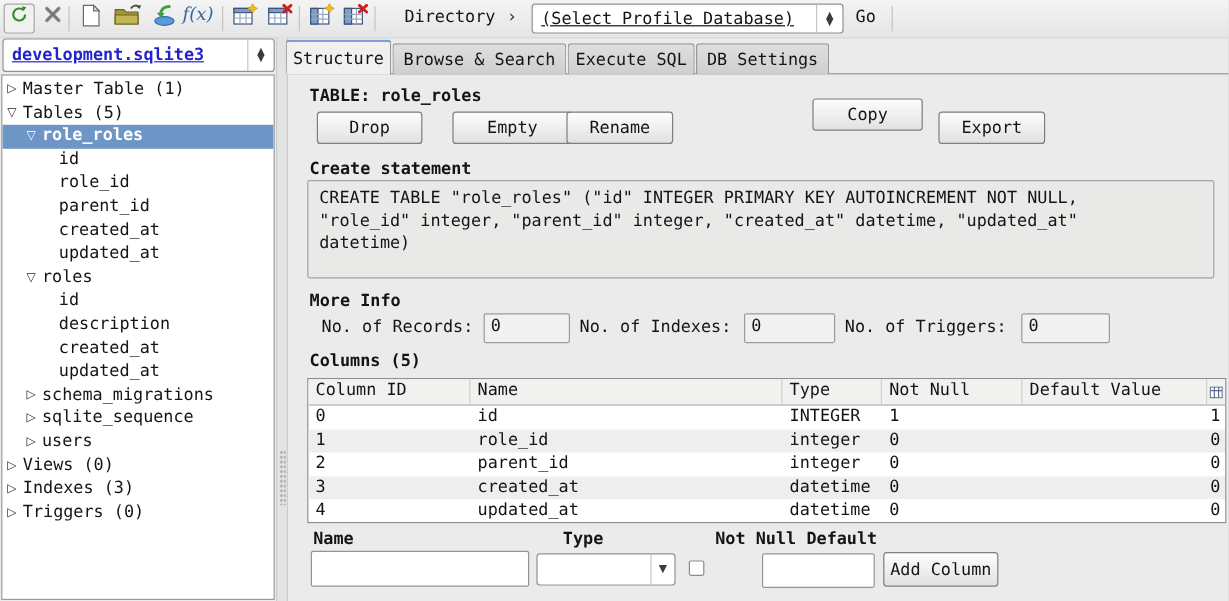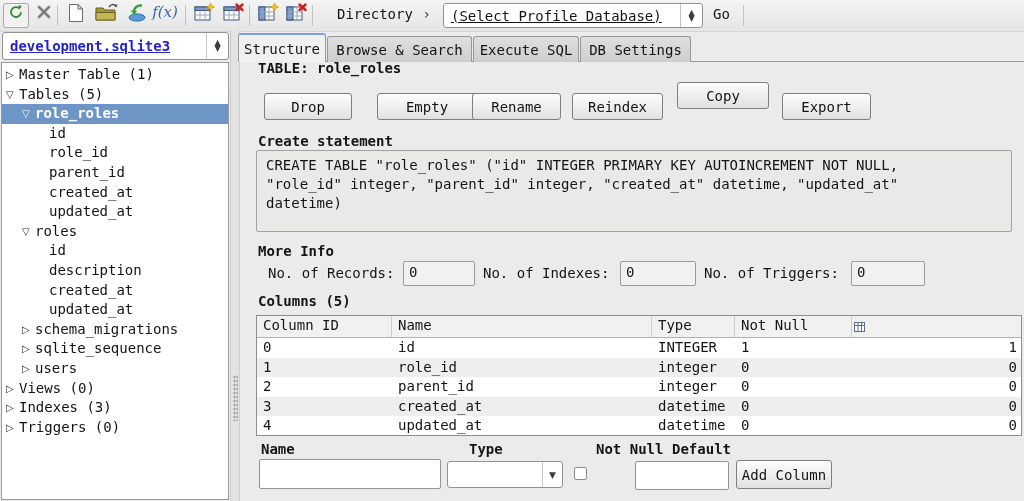--- a/index.html
+++ b/index.html
@@ -253,33 +253,30 @@
   <div class="tab" style="left:327px;width:145px;">
       <span>Browse &amp; Search</span>
     </div>
   <div class="tab" style="left:473px;width:106px;">
       <span>Execute SQL</span>
     </div>
   <div class="tab" style="left:580px;width:111px;">
       <span>DB Settings</span>
     </div>
 
-  <div class="hbold" style="left:258px;top:60px;">TABLE: role_roles</div>
+  <div class="hbold" style="left:258px;top:72px;">TABLE: role_roles</div>
 
   <div class="abtn" style="left:264px;top:93px;width:88px;">
       <span>Drop</span>
     </div>
   <div class="abtn" style="left:377px;top:93px;width:100px;">
       <span>Empty</span>
     </div>
   <div class="abtn" style="left:472px;top:93px;width:89px;">
       <span>Rename</span>
-    </div>
-  <div class="abtn" style="left:572px;top:93px;width:91px;">
-      <span>Reindex</span>
     </div>
   <div class="abtn" style="left:677px;top:82px;width:92px;">
       <span>Copy</span>
     </div>
   <div class="abtn" style="left:782px;top:93px;width:89px;">
       <span>Export</span>
     </div>
 
   <div class="hbold" style="left:258px;top:133px;">Create statement</div>
   <div class="sqlbox">CREATE TABLE "role_roles" ("id" INTEGER PRIMARY KEY AUTOINCREMENT NOT NULL,
@@ -295,20 +292,21 @@
   <div class="ro-field" style="left:851px;width:74px;">0</div>
 
   <div class="hbold" style="left:258px;top:293px;">Columns (5)</div>
 
   <div class="cols-table">
     <div class="thead">
       <div class="th c1">Column ID</div>
       <div class="th c2">Name</div>
       <div class="th c3">Type</div>
       <div class="th c4">Not Null</div>
+      <div class="th c5">Default Value</div>
       <div class="th c6">
         <svg width="11" height="10" viewBox="0 0 11 10">
             <rect x=".5" y=".5" width="10" height="9" fill="#fff" stroke="#5d6f8e"></rect>
             <line x1=".5" y1="3.5" x2="10.5" y2="3.5" stroke="#5d6f8e"></line>
             <line x1="4" y1=".5" x2="4" y2="9.5" stroke="#5d6f8e"></line>
             <line x1="7.5" y1=".5" x2="7.5" y2="9.5" stroke="#5d6f8e"></line>
           </svg>
       </div>
     </div>
     <div class="trow">

